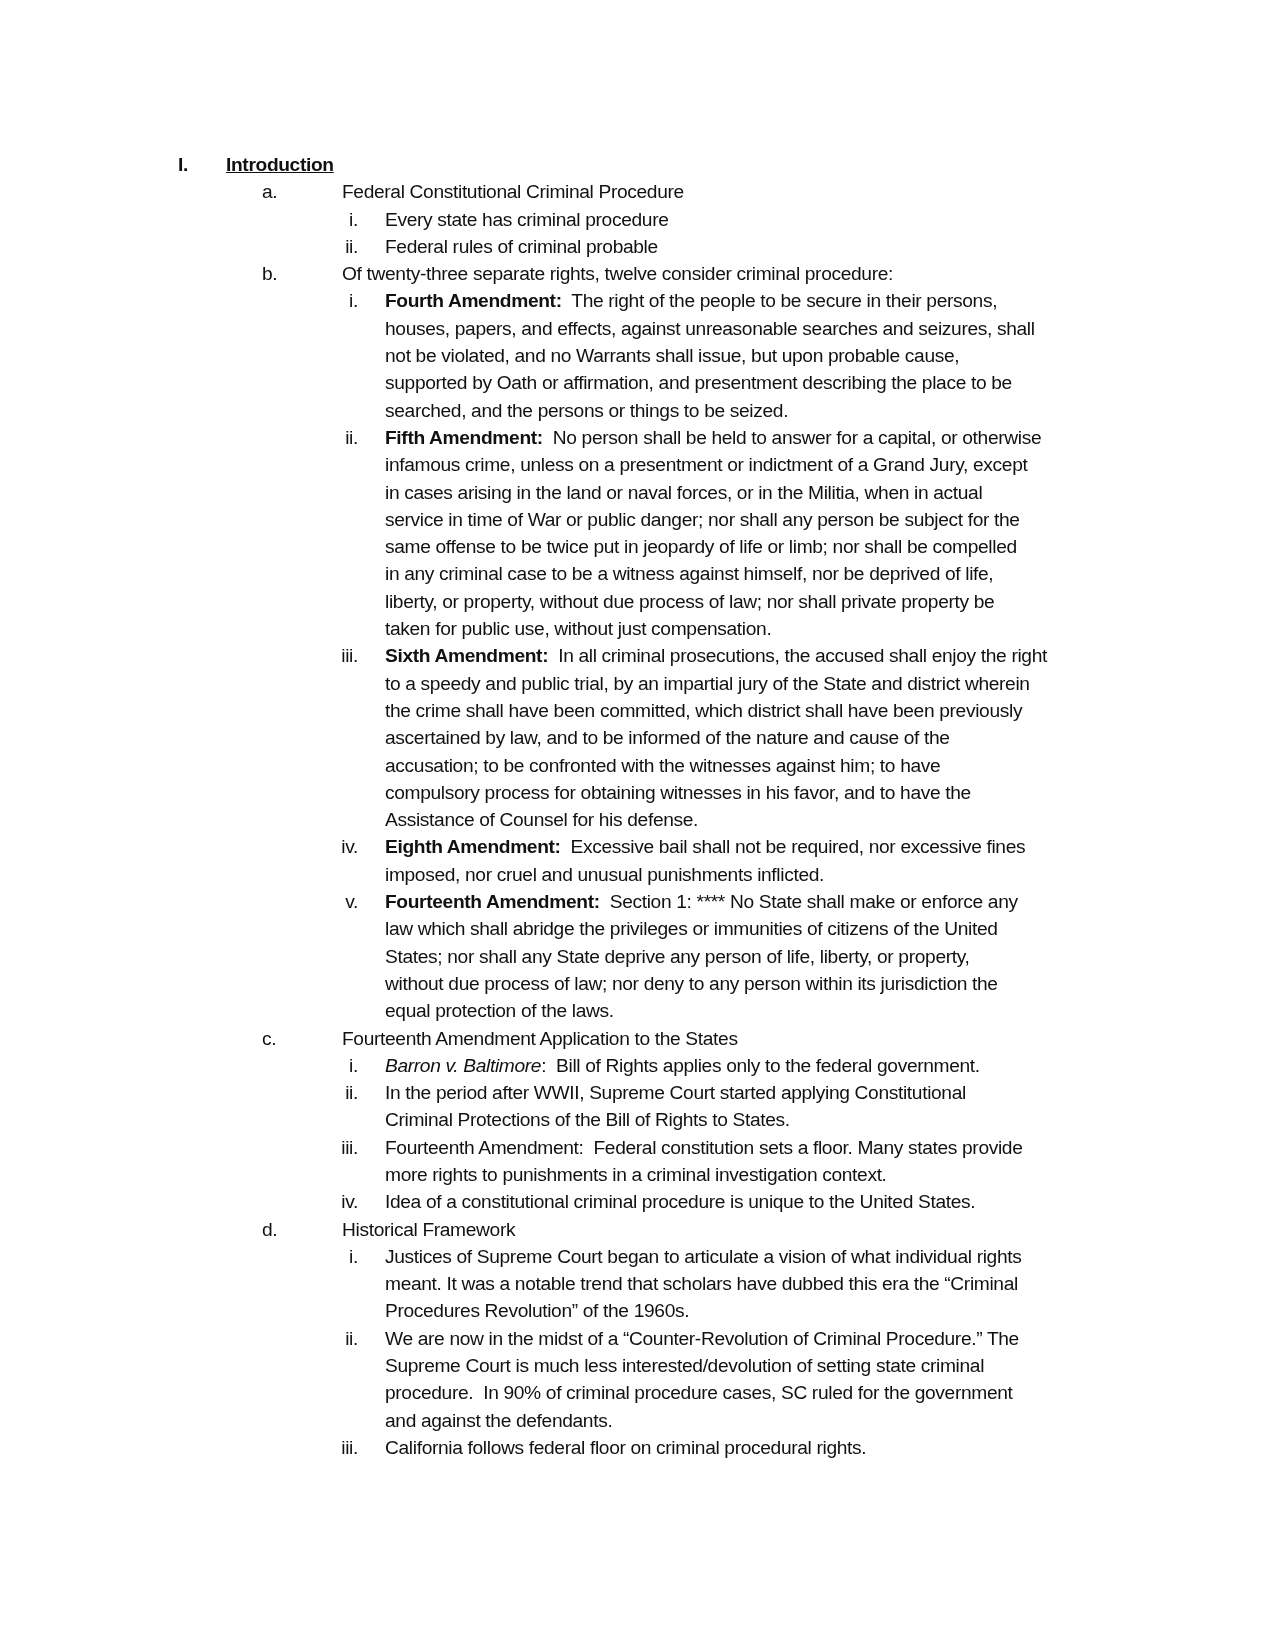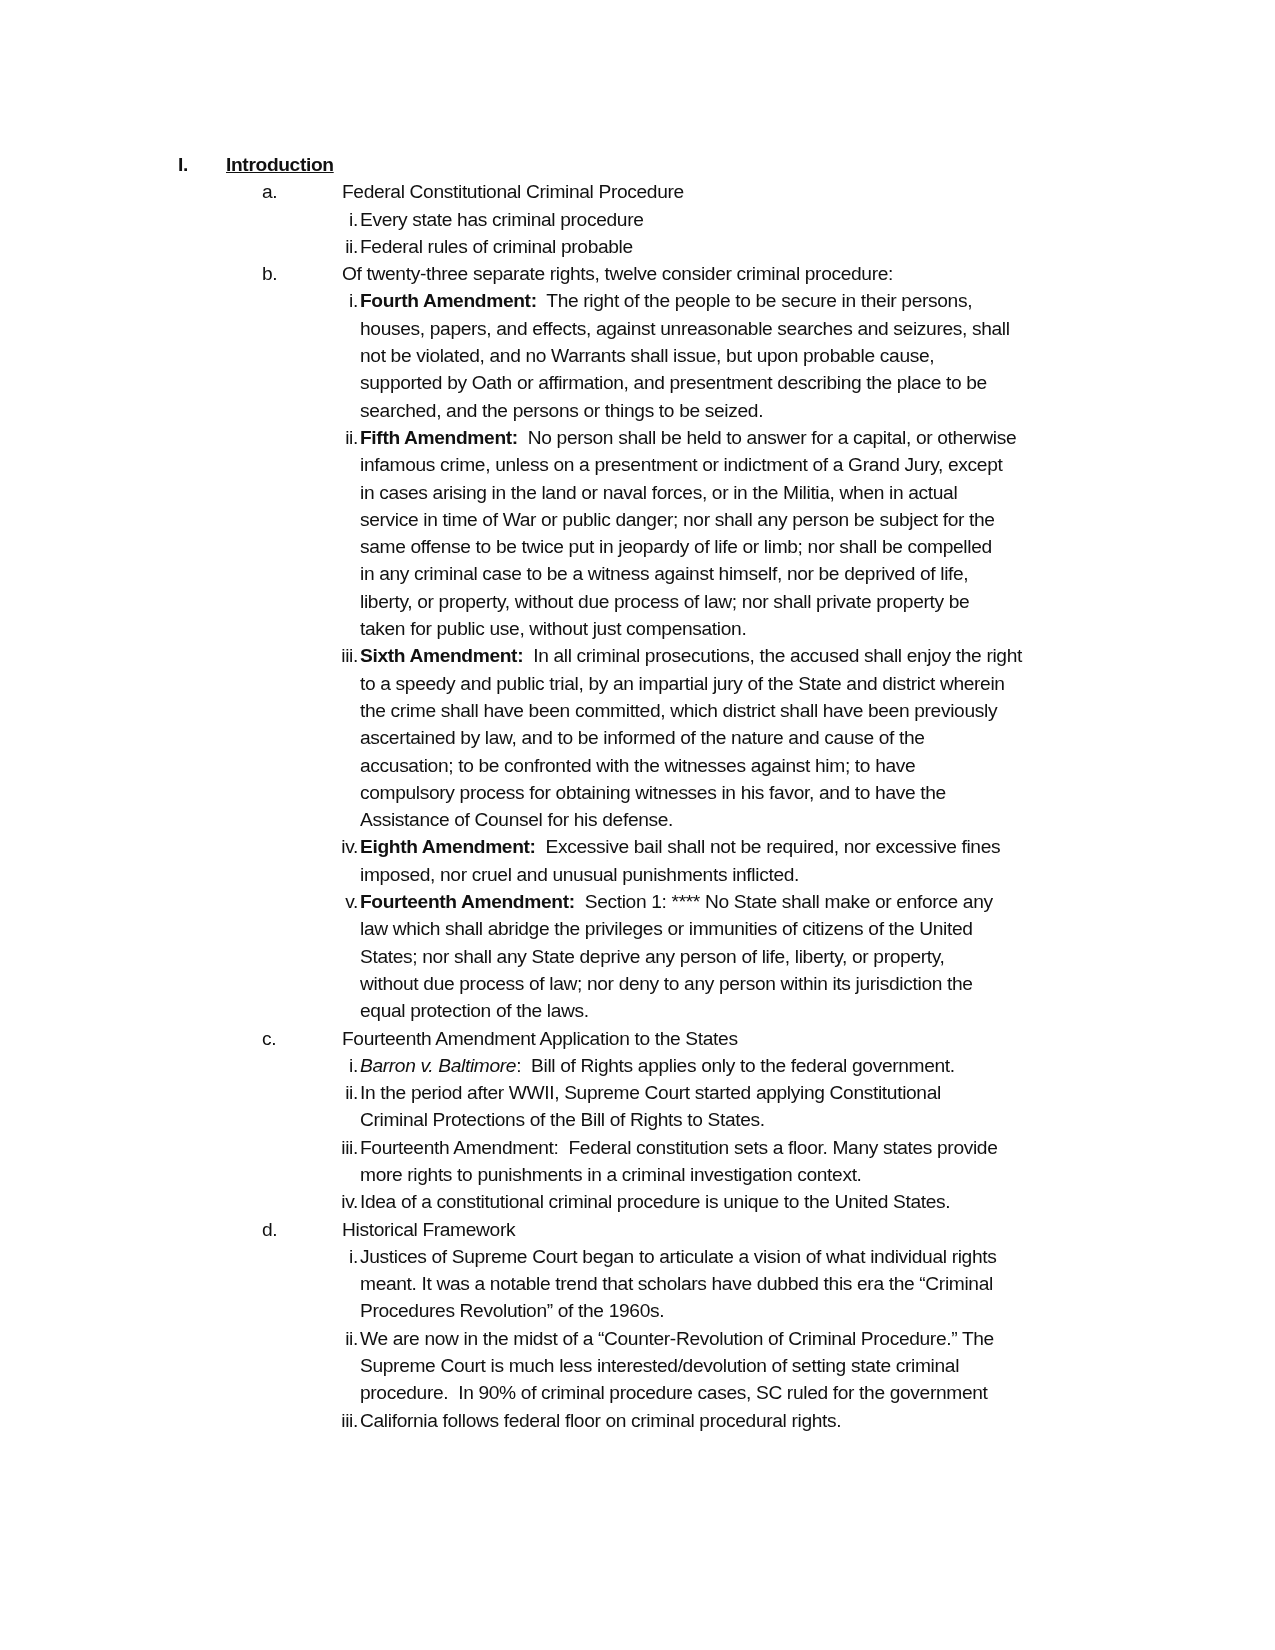--- a/index.html
+++ b/index.html
@@ -43,21 +43,21 @@
     .marker {
       position: absolute;
       top: 0;
       white-space: nowrap;
     }
     .lvl1 .marker { left: 178px; width: 30px; font-weight: bold; }
     .lvl1 .text   { position: absolute; left: 226px; font-weight: bold; text-decoration: underline; }
     .lvl2 .marker { left: 262px; width: 30px; }
     .lvl2 .text   { position: absolute; left: 300px; margin-left: 42px; }
     .lvl3 .marker { left: 300px; width: 58px; text-align: right; }
-    .lvl3 .text   { position: absolute; left: 360px; }
+    .lvl3 .text   { position: absolute; left: 385px; }
     .text b { font-weight: bold; }
     .text i { font-style: italic; text-align: center; }
   </style>
 </head>
 <body>
 
 <div class="page">
   <div class="outline" id="outline">
 
     <div class="item lvl1">
@@ -253,20 +253,23 @@
       <div class="row">
           <span class="marker">ii.</span>
           <span class="text">We are now in the midst of a “Counter-Revolution of Criminal Procedure.” The</span>
         </div>
       <div class="row">
           <span class="text">Supreme Court is much less interested/devolution of setting state criminal</span>
         </div>
       <div class="row">
           <span class="text" style="white-space:pre">procedure.  In 90% of criminal procedure cases, SC ruled for the government</span>
         </div>
+      <div class="row">
+          <span class="text">and against the defendants.</span>
+        </div>
     </div>
     <div class="item lvl3">
       <div class="row">
           <span class="marker">iii.</span>
           <span class="text">California follows federal floor on criminal procedural rights.</span>
         </div>
     </div>
 
   </div>
 </div>

